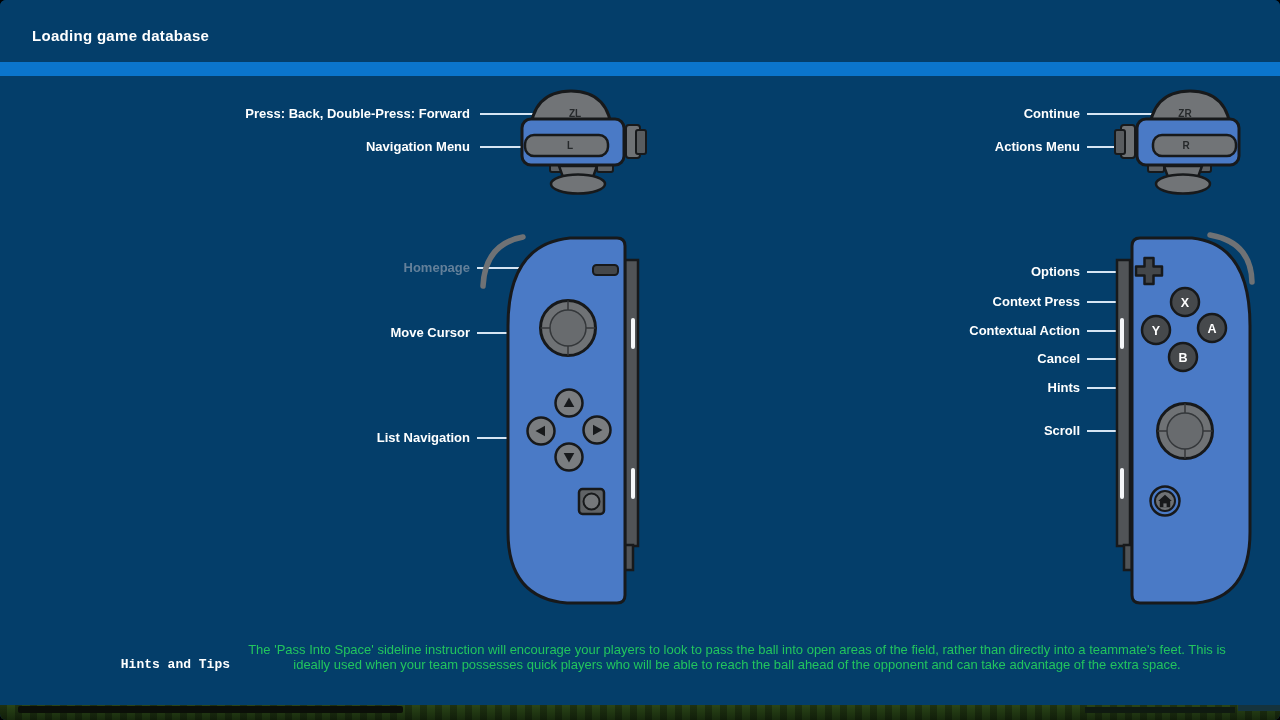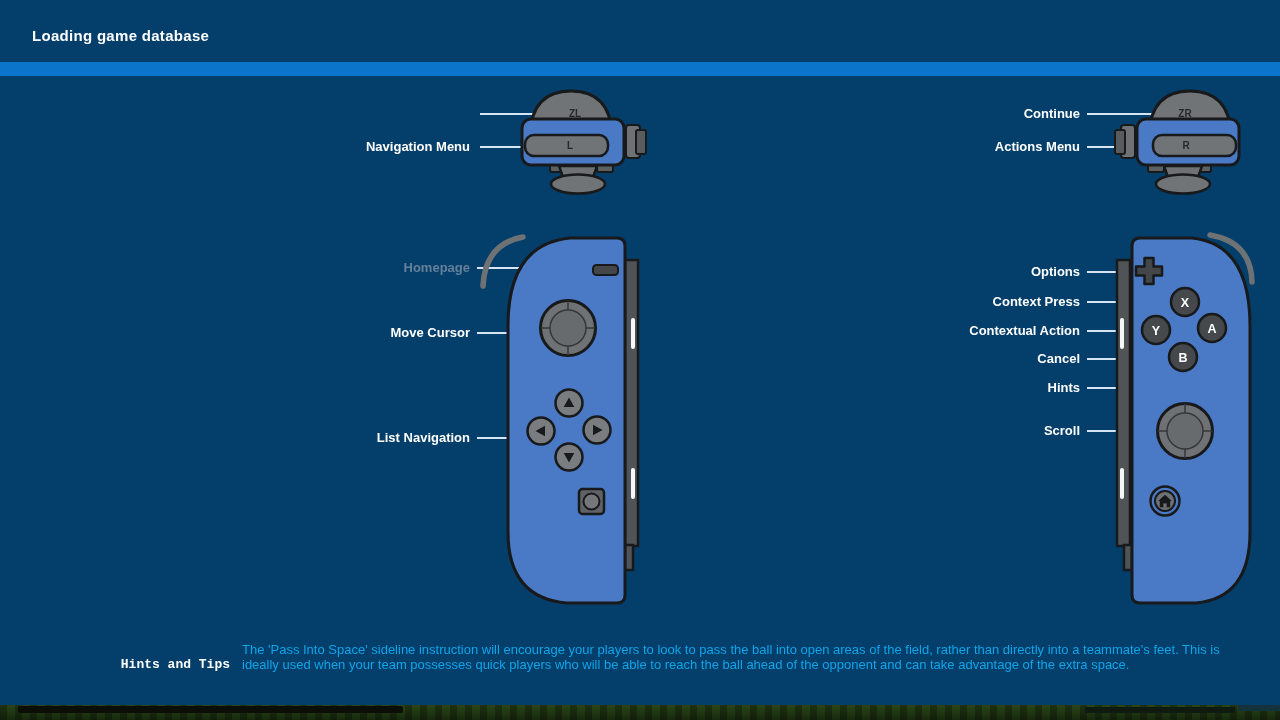--- a/index.html
+++ b/index.html
@@ -1,19 +1,20 @@
 <!DOCTYPE html>
 <html><head>
 <meta charset="utf-8">
 <style>
   html,body{margin:0;padding:0;background:#000;}
   #screen{
     position:relative;width:1280px;height:720px;overflow:hidden;
     background:#043e6a;
     font-family:"Liberation Sans", sans-serif;
+    border-radius:6px;
   }
   
   .topbar{position:absolute;left:0;top:0;width:1280px;height:62px;background:#043e6a;}
   .title{
     position:absolute;left:32px;top:27px;color:#ffffff;
     font-size:15px;font-weight:700;letter-spacing:.3px;white-space:nowrap;
   }
   .progress{position:absolute;left:0;top:62px;width:1280px;height:14px;background:#0b75cc;}
 
   
@@ -31,21 +32,21 @@
 
   svg{position:absolute;overflow:visible;}
 
   
   .hint-title{
     position:absolute;right:1050px;top:657px;height:16px;line-height:16px;
     color:#ffffff;font-size:13px;font-weight:700;white-space:nowrap;text-align:right;font-family:Liberation Mono, monospace;
   }
   .hint-text{
     position:absolute;left:242px;top:642px;width:990px;
-    color:#0ea5e9;font-size:13px;line-height:15px;font-weight:400;
+    color:#22c55e;font-size:13px;line-height:15px;font-weight:400;text-align:center;
   }
 
   
   .grass{
     position:absolute;left:0;top:705px;width:1280px;height:15px;
     background:linear-gradient(#2a4517,#17290d);
   }
   .grass::after{
     content:"";position:absolute;inset:0;
     background:repeating-linear-gradient(90deg, rgba(0,0,0,.28) 0 7px, rgba(0,0,0,0) 7px 15px);
@@ -56,20 +57,21 @@
 </style>
 </head>
 <body>
 
 <div id="screen">
 
   <div class="topbar"></div>
   <div class="title">Loading game database</div>
   <div class="progress"></div>
 
+  <div class="lbl left-col" style="top:105px">Press: Back, Double-Press: Forward</div>
   <div class="lbl left-col" style="top:138px">Navigation Menu</div>
   <div class="lbl left-col muted" style="top:259px">Homepage</div>
   <div class="lbl left-col" style="top:324px">Move Cursor</div>
   <div class="lbl left-col" style="top:429px">List Navigation</div>
 
   <div class="lbl right-col" style="top:105px">Continue</div>
   <div class="lbl right-col" style="top:138px">Actions Menu</div>
   <div class="lbl right-col" style="top:263px">Options</div>
   <div class="lbl right-col" style="top:293px">Context Press</div>
   <div class="lbl right-col" style="top:322px">Contextual Action</div>

